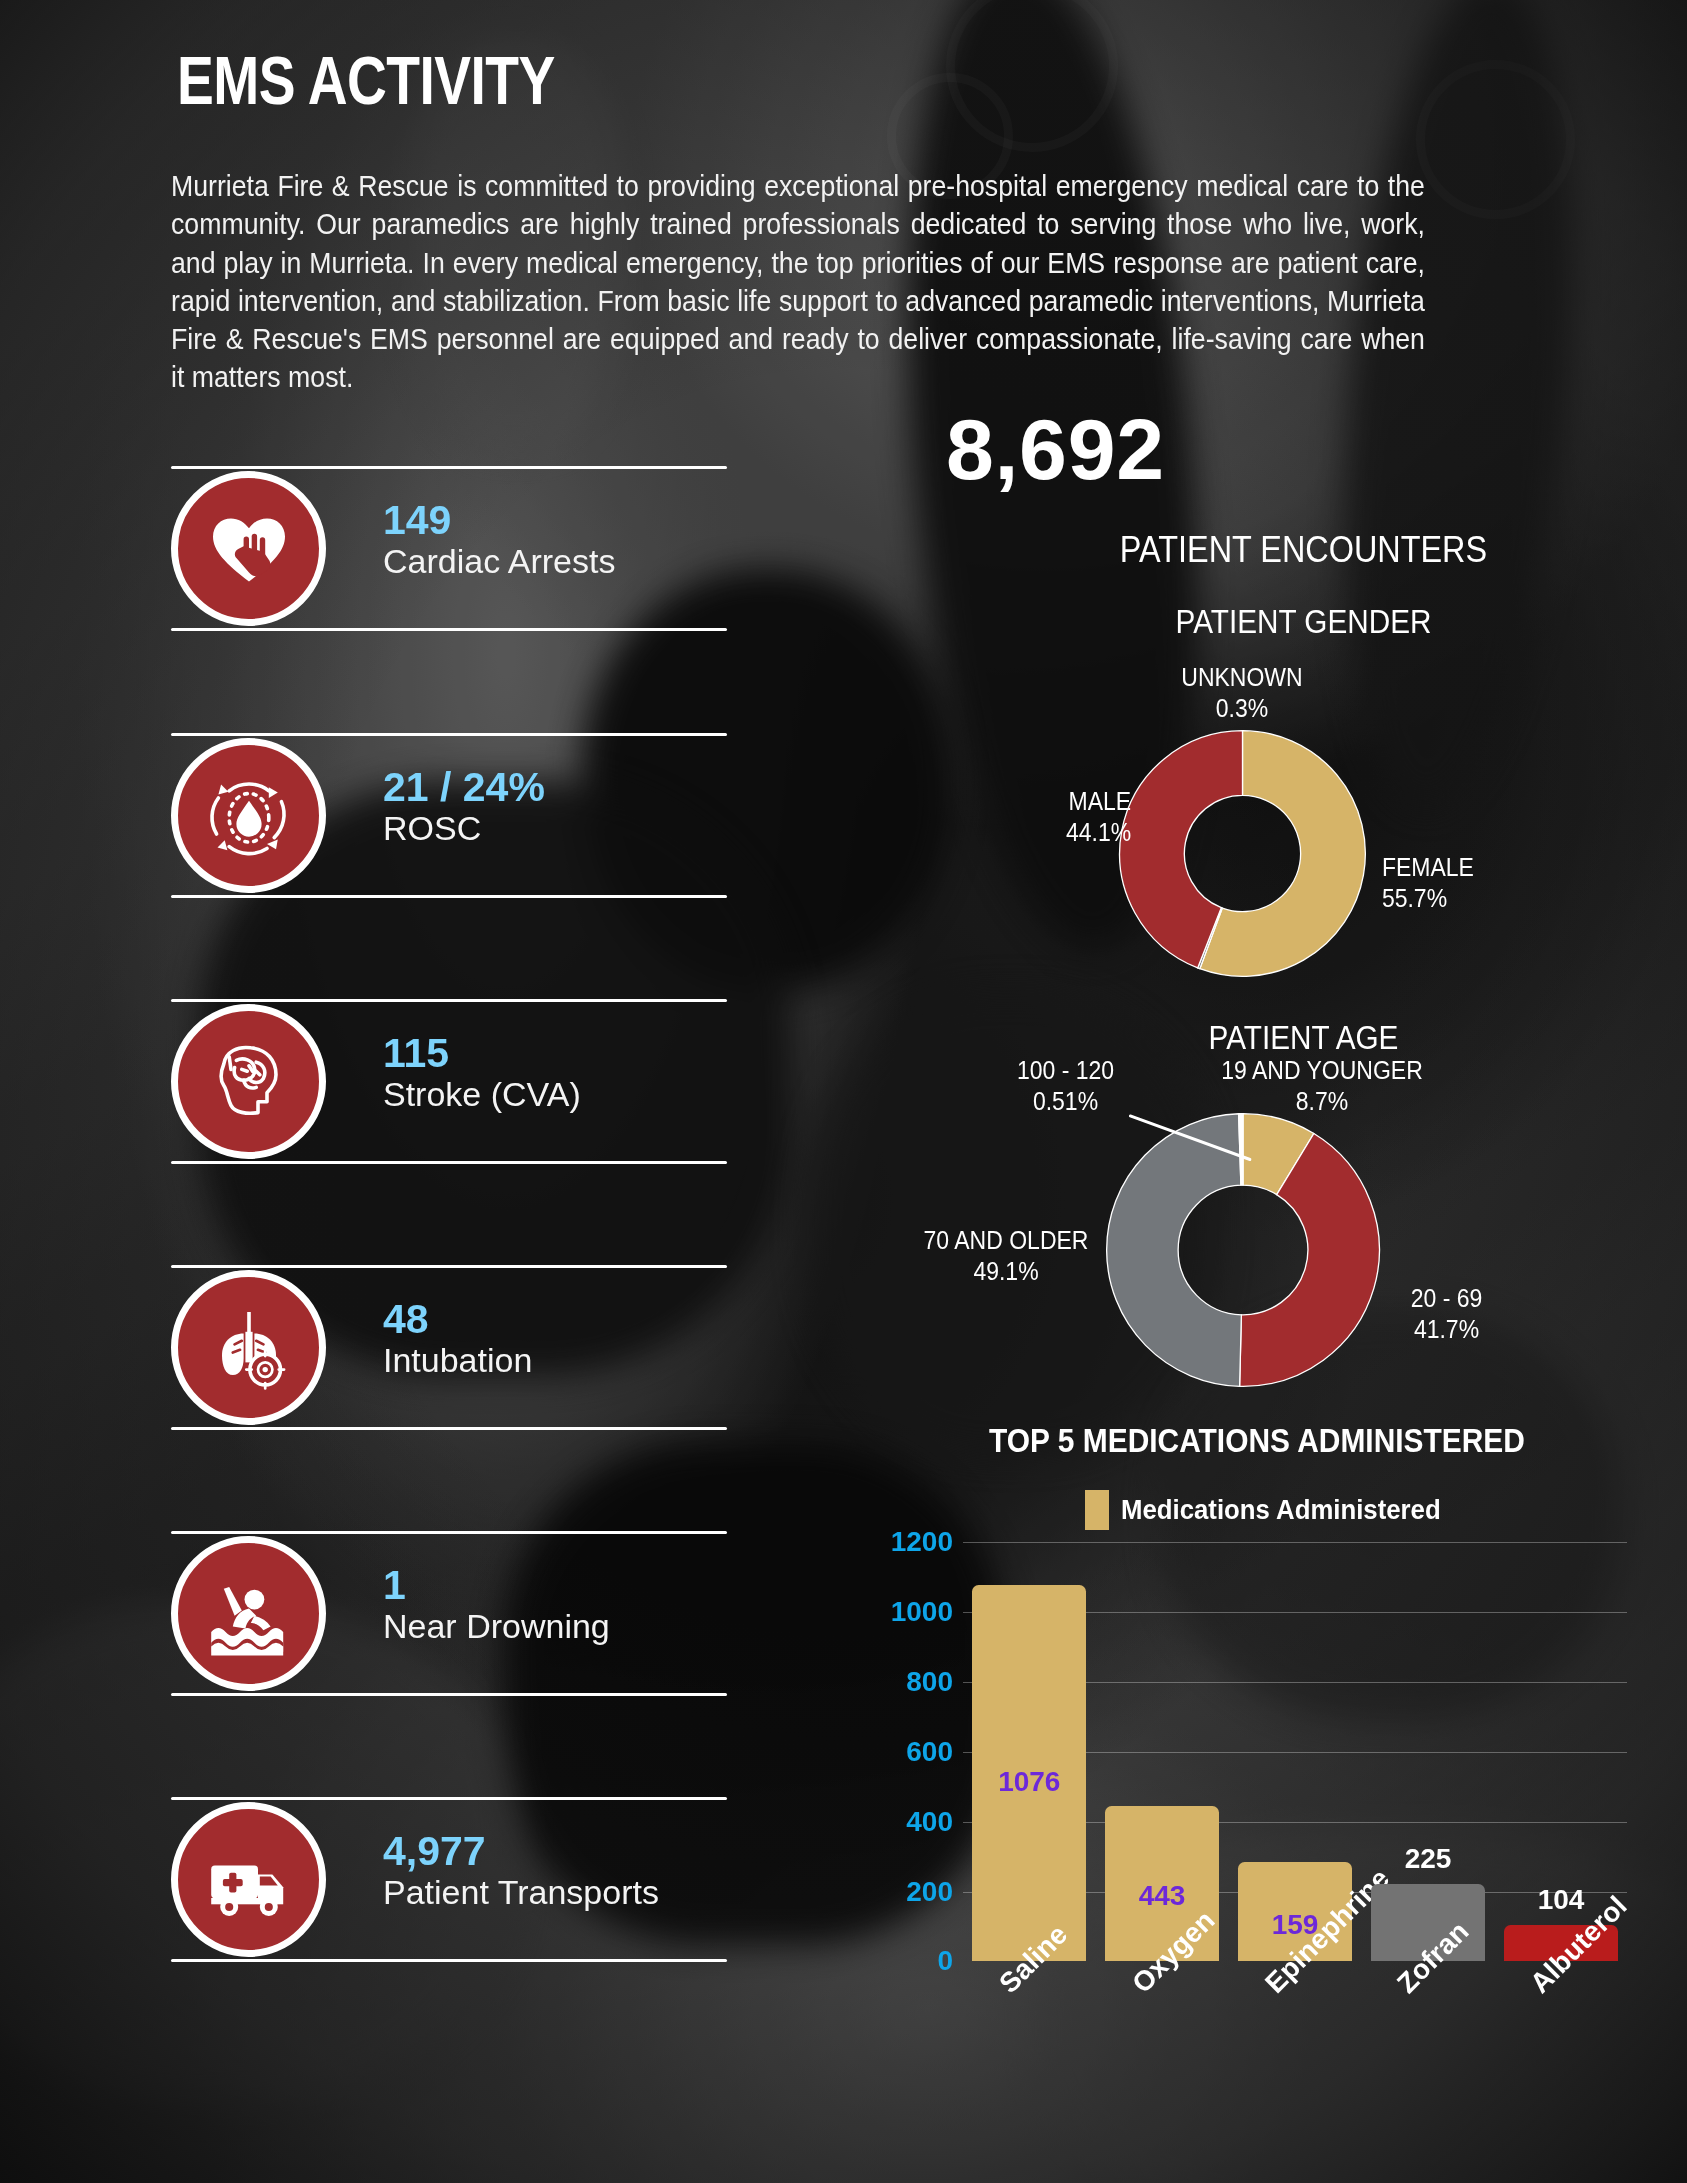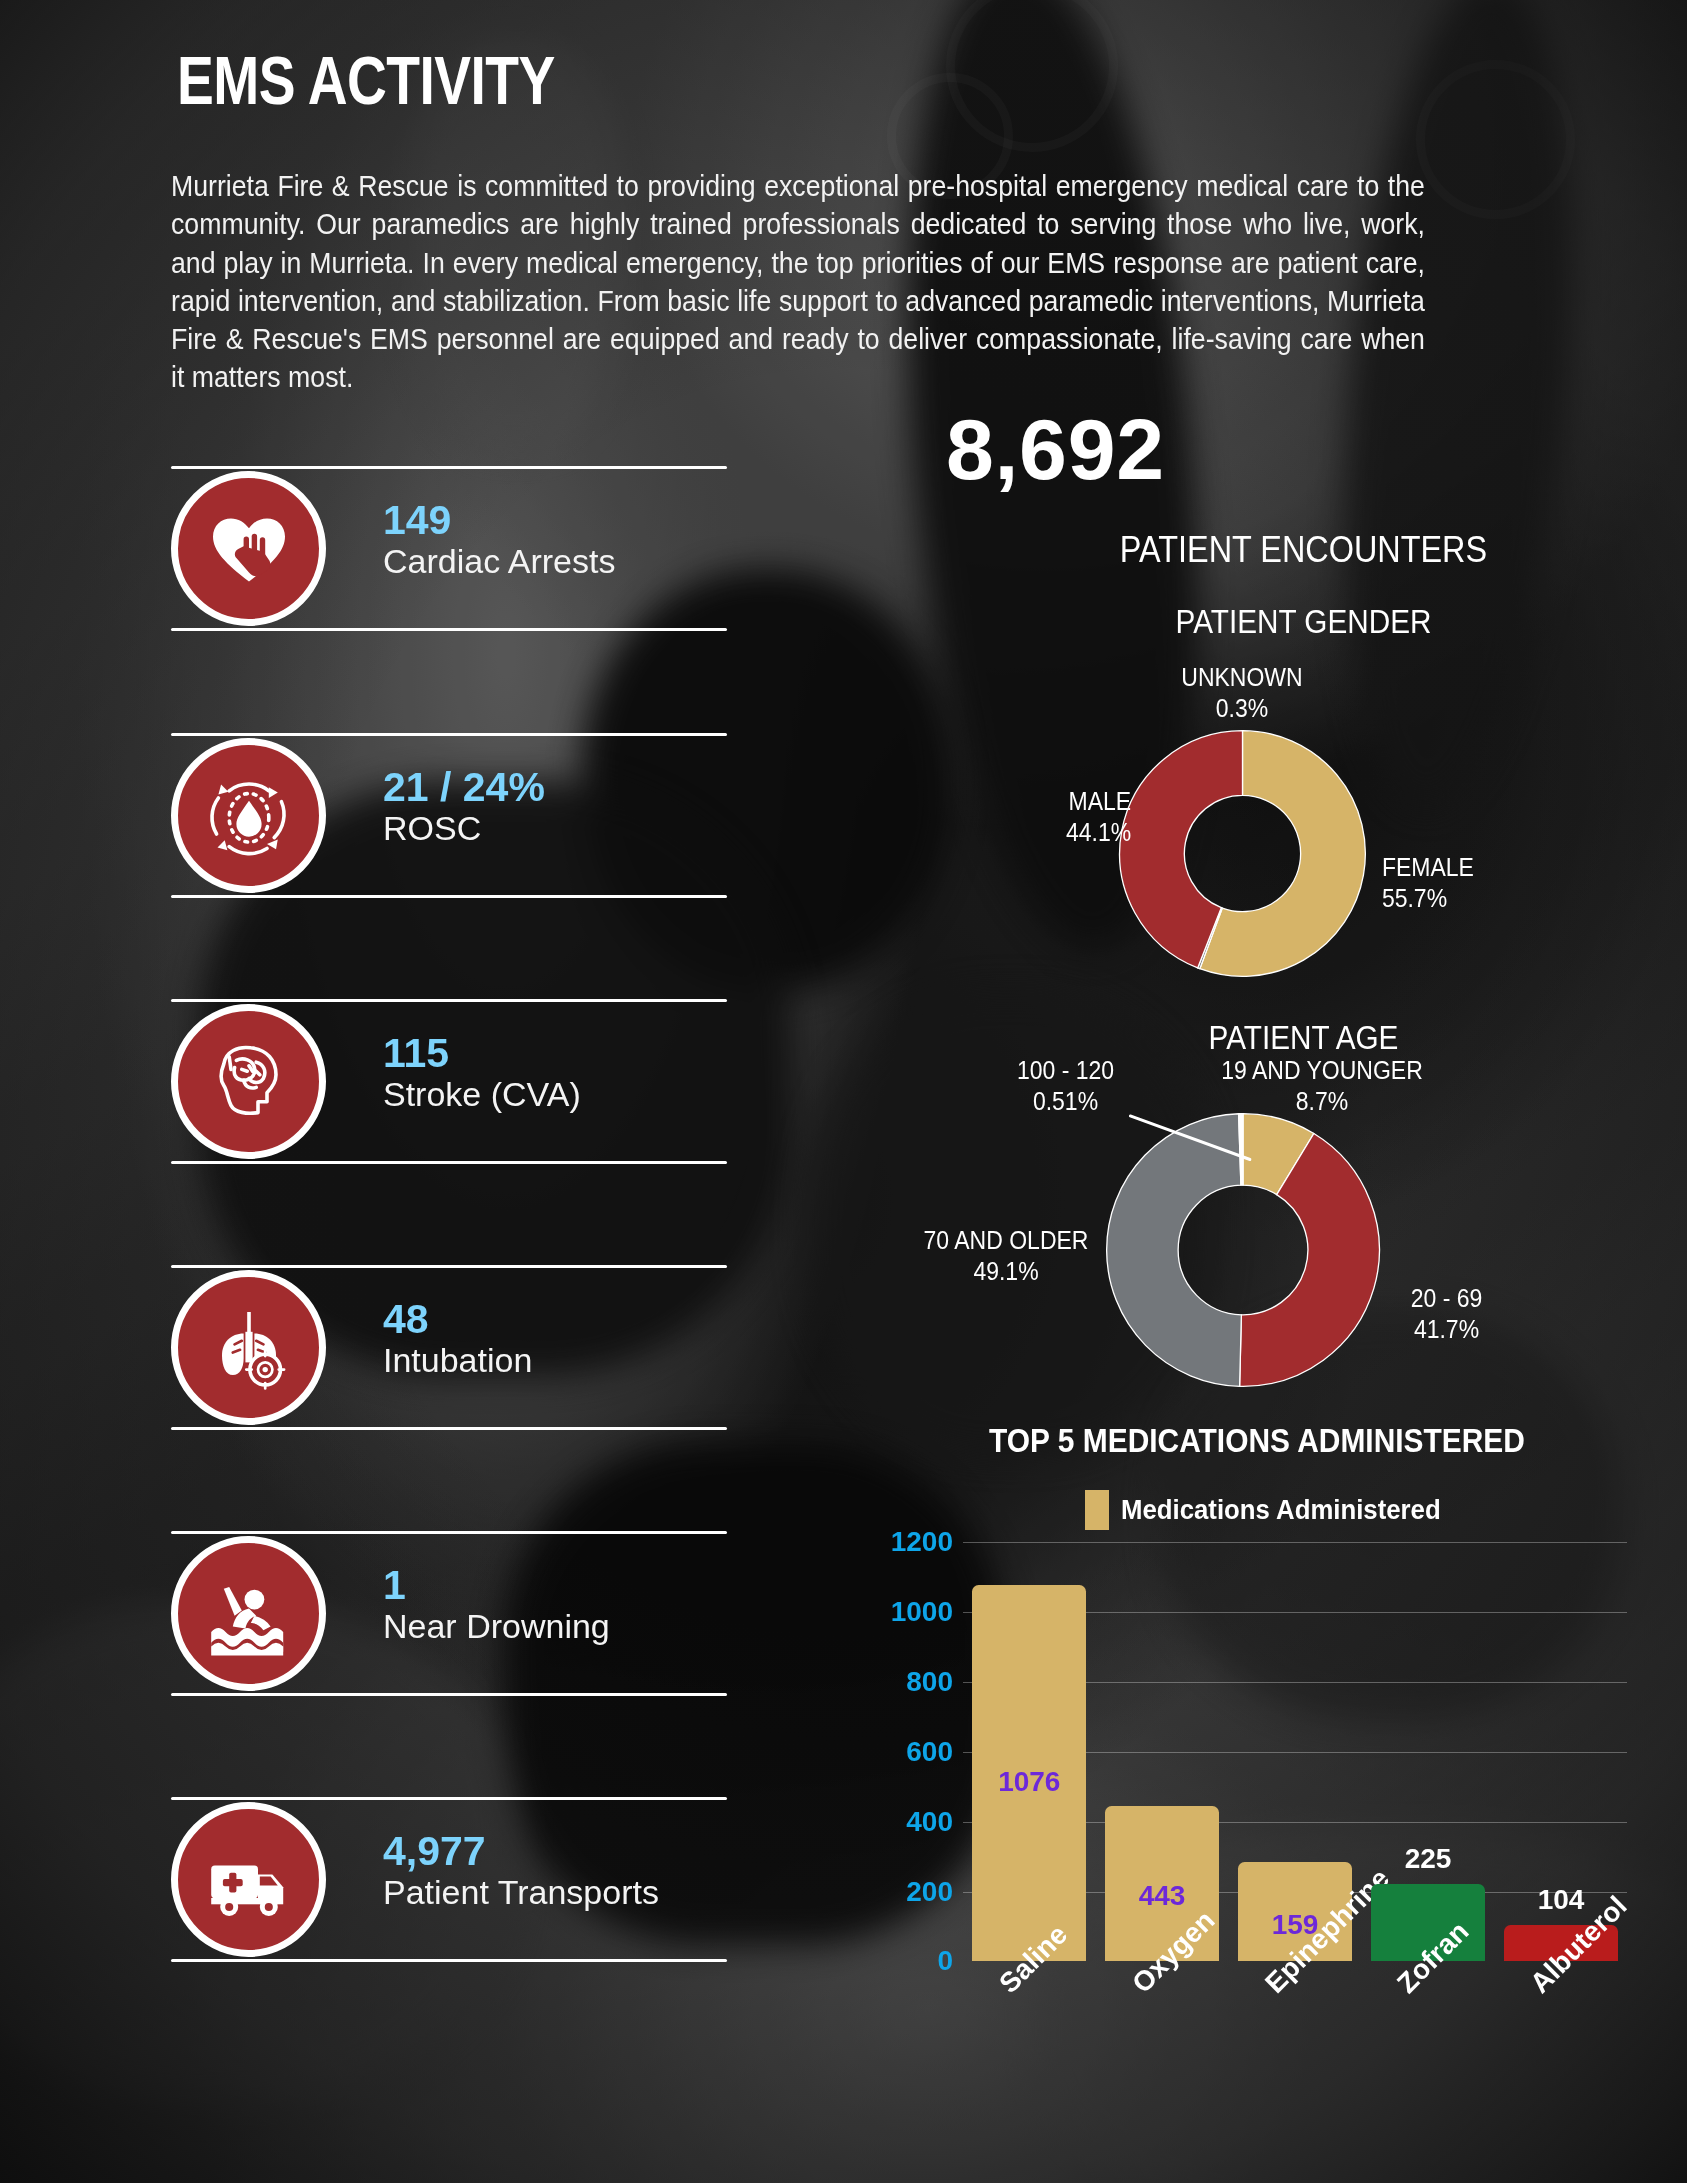--- a/index.html
+++ b/index.html
@@ -426,21 +426,21 @@
         </div>
         <div class="xlabel" style="left: 30px; top: 435px;">Saline</div>
         <div class="bar" style="left: 142px; width: 114px; height: 155px; background: rgb(214, 180, 104);">
           <div class="blabel" style="top: 74px;">443</div>
         </div>
         <div class="xlabel" style="left: 163px; top: 435px;">Oxygen</div>
         <div class="bar" style="left: 275px; width: 114px; height: 99px; background: rgb(214, 180, 104);">
           <div class="blabel" style="top: 47px;">159</div>
         </div>
         <div class="xlabel" style="left: 296px; top: 435px;">Epinephrine</div>
-        <div class="bar" style="left: 408px; width: 114px; height: 77px; background: #15803d;">
+        <div class="bar" style="left: 408px; width: 114px; height: 77px; background: #737373;">
           <div class="blabel outside" style="top: -41px;">225</div>
         </div>
         <div class="xlabel" style="left: 428px; top: 435px;">Zofran</div>
         <div class="bar" style="left: 541px; width: 114px; height: 36px; background: #b91c1c;">
           <div class="blabel outside" style="top: -41px;">104</div>
         </div>
         <div class="xlabel" style="left: 561px; top: 435px;">Albuterol</div>
       </div>
 
   </div>

